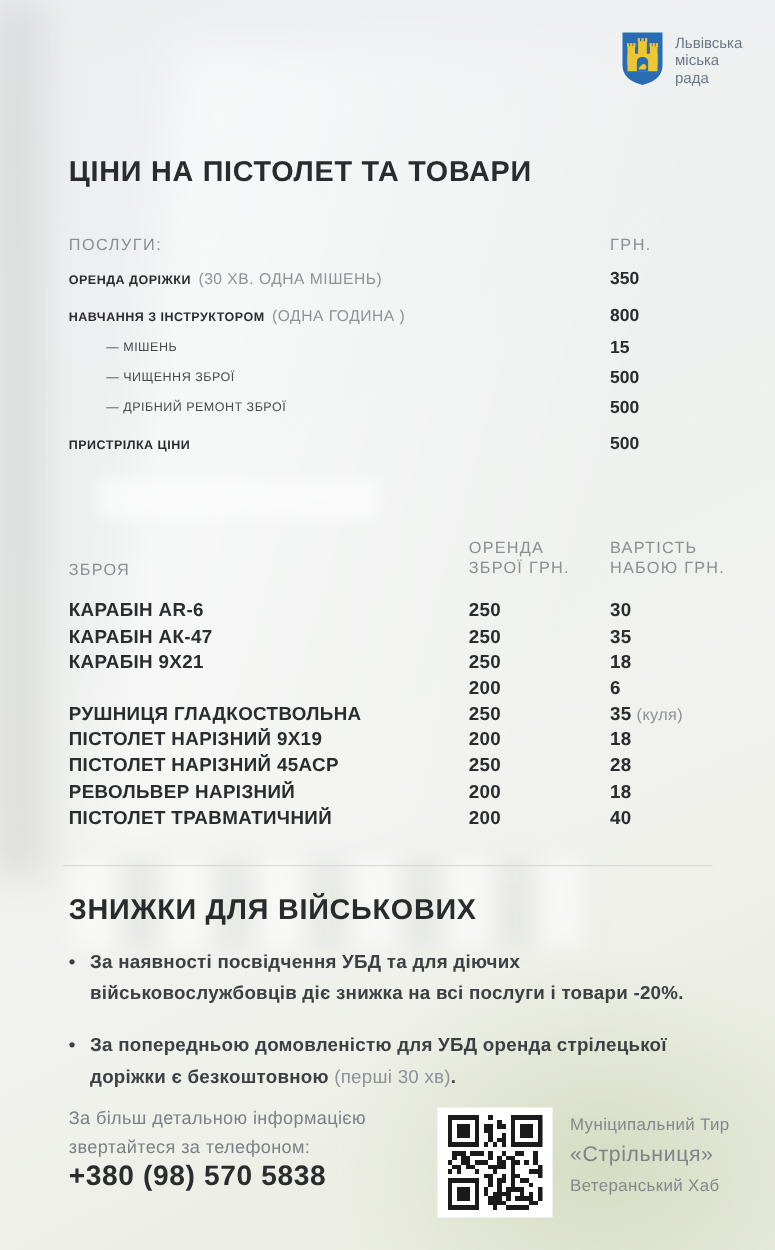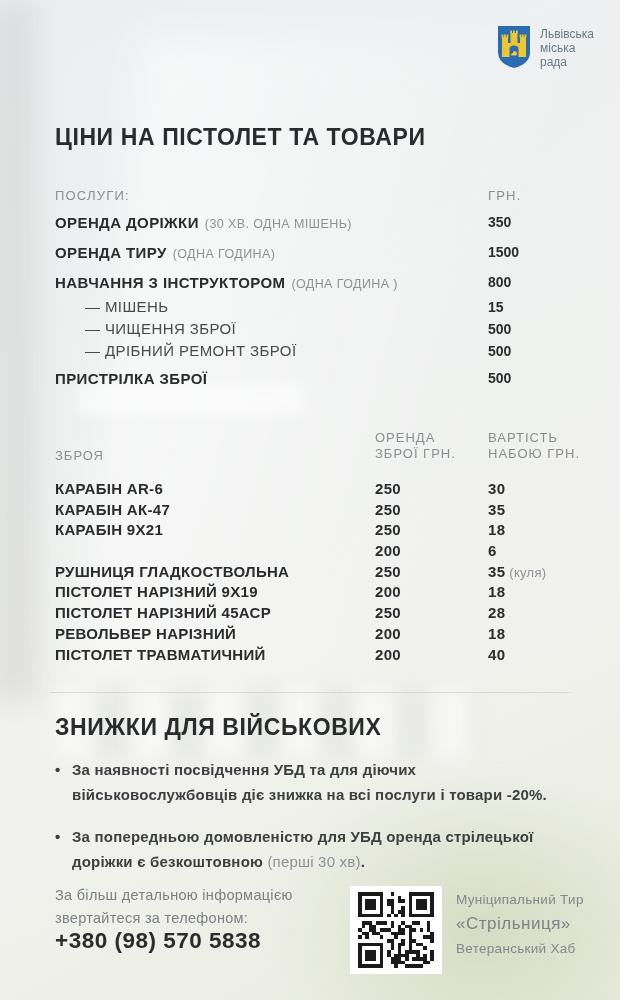--- a/index.html
+++ b/index.html
@@ -29,21 +29,21 @@
     color:#292b2d;letter-spacing:.6px;}
 
   
   .svc-labels{position:absolute;left:55px;top:188px;width:520px;color:#8c8f92;
     font-size:13px;letter-spacing:1.2px;}
   .svc-grn{position:absolute;left:433px;top:0;}
   .svc-list{position:absolute;left:55px;top:214px;width:525px;display:flex;flex-direction:column;}
   .svc-row{position:relative;line-height:17px;margin-top:11px;}
   .svc-row.sub{margin-top:6px;line-height:16px;}
   .svc-row:first-child{margin-top:0;}
-  .svc-name{font-size:15px;font-weight:bold;color:#2a2c2e;letter-spacing:.4px;}
+  .svc-name{font-size:10px;font-weight:bold;color:#2a2c2e;letter-spacing:.4px;}
   .svc-row.sub .svc-name{font-weight:normal;color:#484a4c;padding-left:30px;}
   .svc-note{font-size:12.5px;color:#8f9295;margin-left:6px;letter-spacing:.4px;}
   .svc-price{position:absolute;left:433px;top:0;font-size:14px;font-weight:bold;color:#2a2c2e;}
 
   
   .wp-head{position:absolute;left:55px;top:430px;width:525px;height:34px;color:#8c8f92;
     font-size:13px;letter-spacing:1px;line-height:16px;}
   .wp-col{position:absolute;top:0;white-space:pre-line;}
   .wp-col.c1{bottom:0;top:auto;left:0;}
   .wp-col.c2{left:320px;}
@@ -117,26 +117,25 @@
   </div>
 
   <div class="page-title">ЦІНИ НА ПІСТОЛЕТ ТА ТОВАРИ</div>
 
   <div class="svc-labels">
     <span>ПОСЛУГИ:</span>
     <span class="svc-grn">ГРН.</span>
   </div>
   <div class="svc-list">
       <div class="svc-row"><span class="svc-name">ОРЕНДА ДОРІЖКИ</span><span class="svc-note">(30 ХВ. ОДНА МІШЕНЬ)</span><span class="svc-price">350</span></div>
-      <div class="svc-row"><span class="svc-name">ОРЕНДА ТИРУ</span><span class="svc-note">(ОДНА ГОДИНА)</span><span class="svc-price">1500</span></div>
       <div class="svc-row"><span class="svc-name">НАВЧАННЯ З ІНСТРУКТОРОМ</span><span class="svc-note">(ОДНА ГОДИНА )</span><span class="svc-price">800</span></div>
       <div class="svc-row sub"><span class="svc-name">— МІШЕНЬ</span><span class="svc-price">15</span></div>
       <div class="svc-row sub"><span class="svc-name">— ЧИЩЕННЯ ЗБРОЇ</span><span class="svc-price">500</span></div>
       <div class="svc-row sub"><span class="svc-name">— ДРІБНИЙ РЕМОНТ ЗБРОЇ</span><span class="svc-price">500</span></div>
-      <div class="svc-row"><span class="svc-name">ПРИСТРІЛКА ЗБРОЇ</span><span class="svc-price">500</span></div>
+      <div class="svc-row"><span class="svc-name">ПРИСТРІЛКА ЦІНИ</span><span class="svc-price">500</span></div>
     </div>
 
   <div class="wp-head">
     <span class="wp-col c1">ЗБРОЯ</span>
     <span class="wp-col c2">ОРЕНДА
 ЗБРОЇ ГРН.</span>
     <span class="wp-col c3">ВАРТІСТЬ
 НАБОЮ ГРН.</span>
   </div>
   <div class="wp-rows">

